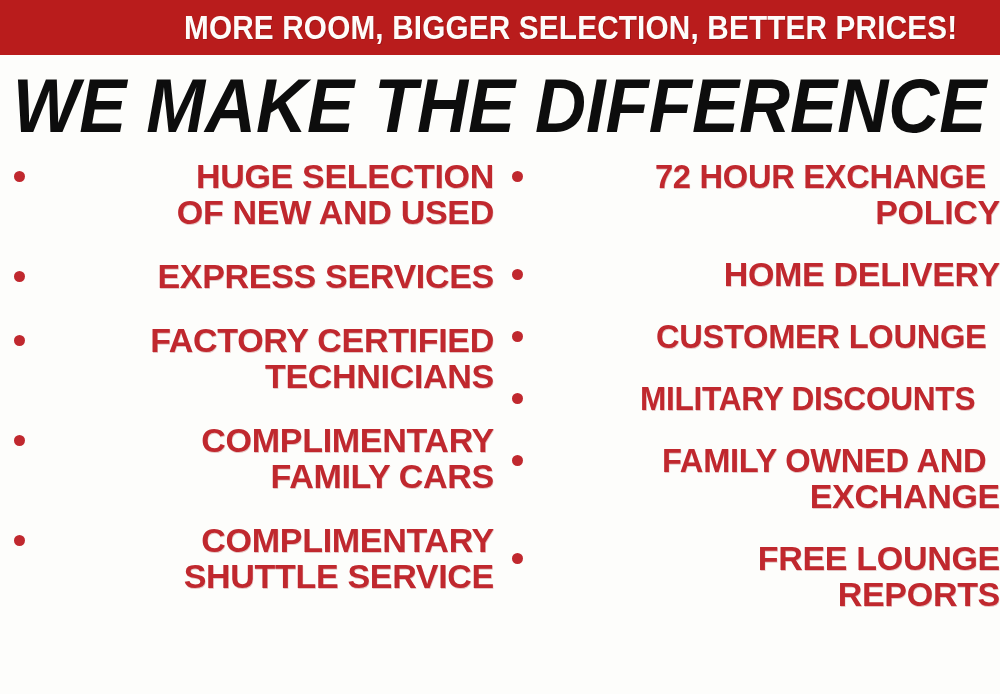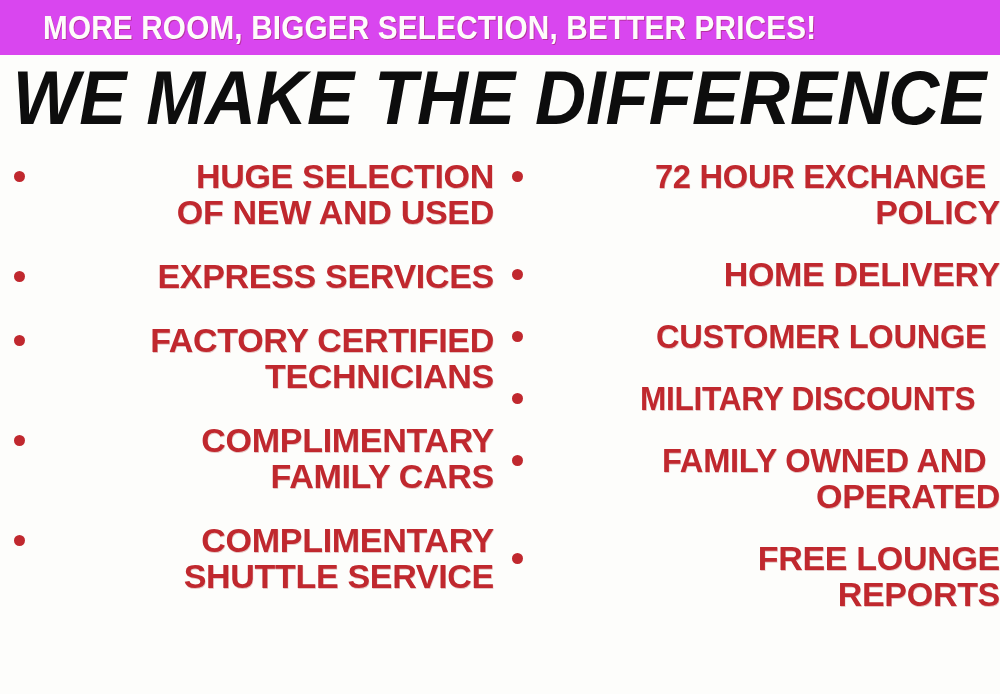--- a/index.html
+++ b/index.html
@@ -18,24 +18,24 @@
     overflow: hidden;
   }
 
   
   .banner {
     position: absolute;
     left: 0;
     top: 0;
     width: 1000px;
     height: 55px;
-    background: #d946ef;
+    background: #b91c1c;
     display: flex;
     align-items: center;
-    justify-content: flex-start;
+    justify-content: flex-end;
   }
   .banner-text {
     color: #fdfcfa;
     font-family: "Liberation Sans Narrow", "Liberation Sans", sans-serif;
     font-weight: bold;
     font-size: 33px;
     line-height: 1;
     letter-spacing: 0.2px;
     transform: scaleX(0.90);
     transform-origin: center center;
@@ -44,21 +44,21 @@
   }
 
   
   .headline-wrap {
     position: absolute;
     left: 0;
     top: 60px;
     width: 1000px;
     height: 92px;
     display: flex;
-    align-items: flex-start;
+    align-items: center;
     justify-content: center;
   }
   .headline {
     color: #0d0d0d;
     font-family: "Liberation Sans Narrow", "Liberation Sans", sans-serif;
     font-weight: bold;
     font-style: italic;
     font-size: 76px;
     line-height: 1;
     letter-spacing: 0px;
@@ -216,21 +216,21 @@
         <span class="bullet-dot"></span>
         <span class="bullet-lines">
           <span class="bullet-line squeeze sq-93">MILITARY DISCOUNTS</span>
         </span>
       </div>
 
       <div class="bullet-item">
         <span class="bullet-dot"></span>
         <span class="bullet-lines">
           <span class="bullet-line squeeze sq-96">FAMILY OWNED AND</span>
-          <span class="bullet-line cont">OPERATED</span>
+          <span class="bullet-line cont">EXCHANGE</span>
         </span>
       </div>
 
       <div class="bullet-item">
         <span class="bullet-dot"></span>
         <span class="bullet-lines">
           <span class="bullet-line">FREE LOUNGE</span>
           <span class="bullet-line cont">REPORTS</span>
         </span>
       </div>

